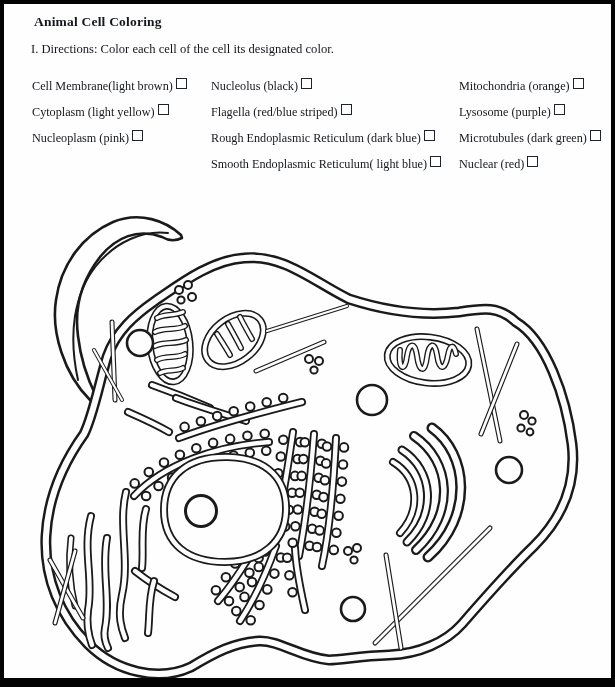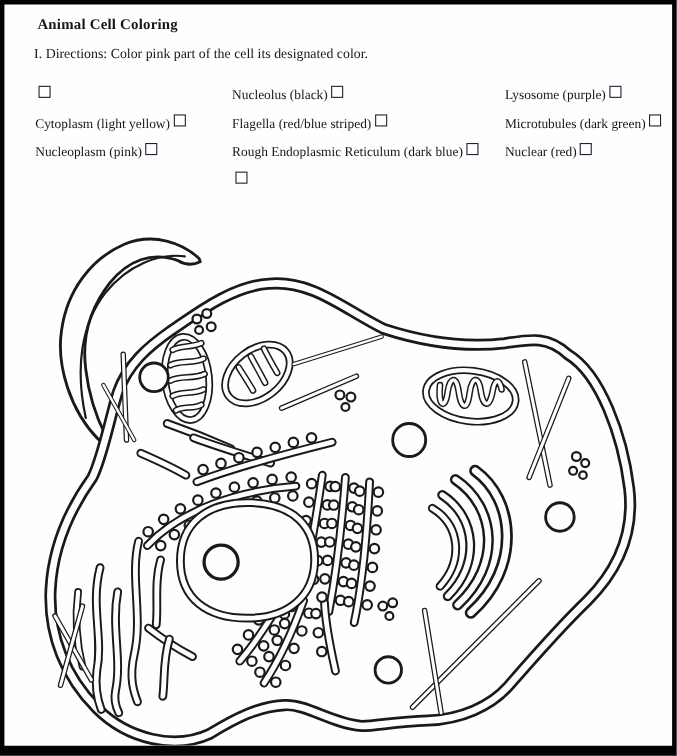--- a/index.html
+++ b/index.html
@@ -16,24 +16,25 @@
   .cbx{display:inline-block;width:11px;height:11px;border:1.4px solid #1c2430;margin-left:3px;
        transform:translateY(-3px);background:#fff;box-sizing:border-box;}
   svg{position:absolute;left:0;top:0;}
 </style>
 </head>
 <body>
 
 <div class="page">
 
   <div class="title">Animal Cell Coloring</div>
-  <div class="directions">I. Directions: Color pink part of the cell its designated color.</div>
+  <div class="directions">I. Directions: Color each cell of the cell its designated color.</div>
 
   <div class="col col1">
     <div class="item">
+        <span>Cell Membrane(light brown)</span>
         <span class="cbx"></span>
       </div>
     <div class="item">
         <span>Cytoplasm (light yellow)</span>
         <span class="cbx"></span>
       </div>
     <div class="item">
         <span>Nucleoplasm (pink)</span>
         <span class="cbx"></span>
       </div>
@@ -46,25 +47,30 @@
       </div>
     <div class="item">
         <span>Flagella (red/blue striped)</span>
         <span class="cbx"></span>
       </div>
     <div class="item">
         <span>Rough Endoplasmic Reticulum (dark blue)</span>
         <span class="cbx"></span>
       </div>
     <div class="item">
+        <span>Smooth Endoplasmic Reticulum( light blue)</span>
         <span class="cbx"></span>
       </div>
   </div>
 
   <div class="col col3">
+    <div class="item">
+        <span>Mitochondria (orange)</span>
+        <span class="cbx"></span>
+      </div>
     <div class="item">
         <span>Lysosome (purple)</span>
         <span class="cbx"></span>
       </div>
     <div class="item">
         <span>Microtubules (dark green)</span>
         <span class="cbx"></span>
       </div>
     <div class="item">
         <span>Nuclear (red)</span>

